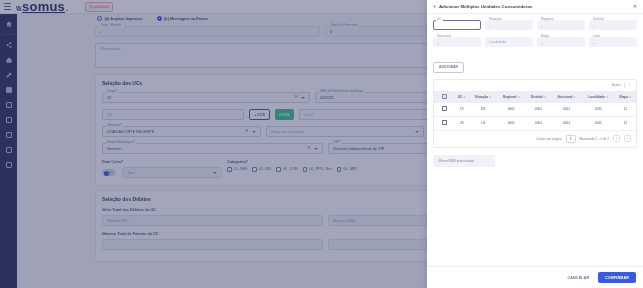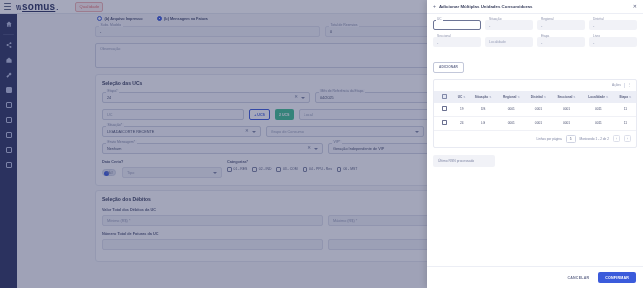--- a/index.html
+++ b/index.html
@@ -14,21 +14,21 @@
   
   .topbar {
     position: absolute; top: 0; left: 0; width: 643px; height: 14px;
     background: #ffffff; border-bottom: 1px solid #e6e8ef;
     display: flex; align-items: center; gap: 5px; padding-left: 4px; z-index: 5;
   }
   .hamburger { width: 7px; height: 7px; display: flex; flex-direction: column; justify-content: space-between; }
   .hamburger i { display: block; height: 1px; background: #5b6480; border-radius: 1px; }
   .logo { display: flex; align-items: baseline; gap: 1px; }
   .logo-mark { font-size: 7.5px; font-weight: 700; color: #2d3561; letter-spacing: -0.4px; }
-  .logo-text { font-size: 10px; font-weight: 700; color: #2d3561; letter-spacing: 0.2px; text-decoration: underline; }
+  .logo-text { font-size: 13px; font-weight: 700; color: #2d3561; letter-spacing: 0.2px; text-decoration: underline; }
   .logo-dot { font-size: 7.5px; font-weight: 700; color: #2d3561; }
   .env-badge {
     font-size: 4px; color: #e86a6a; border: 0.6px solid #f0b4b4;
     background: #fdf0f0; border-radius: 2px; padding: 1.5px 3px; margin-left: 12px;
     letter-spacing: 0.2px;
   }
 
   
   .sidebar {
     position: absolute; top: 14px; left: 0; width: 17px; bottom: 0;

